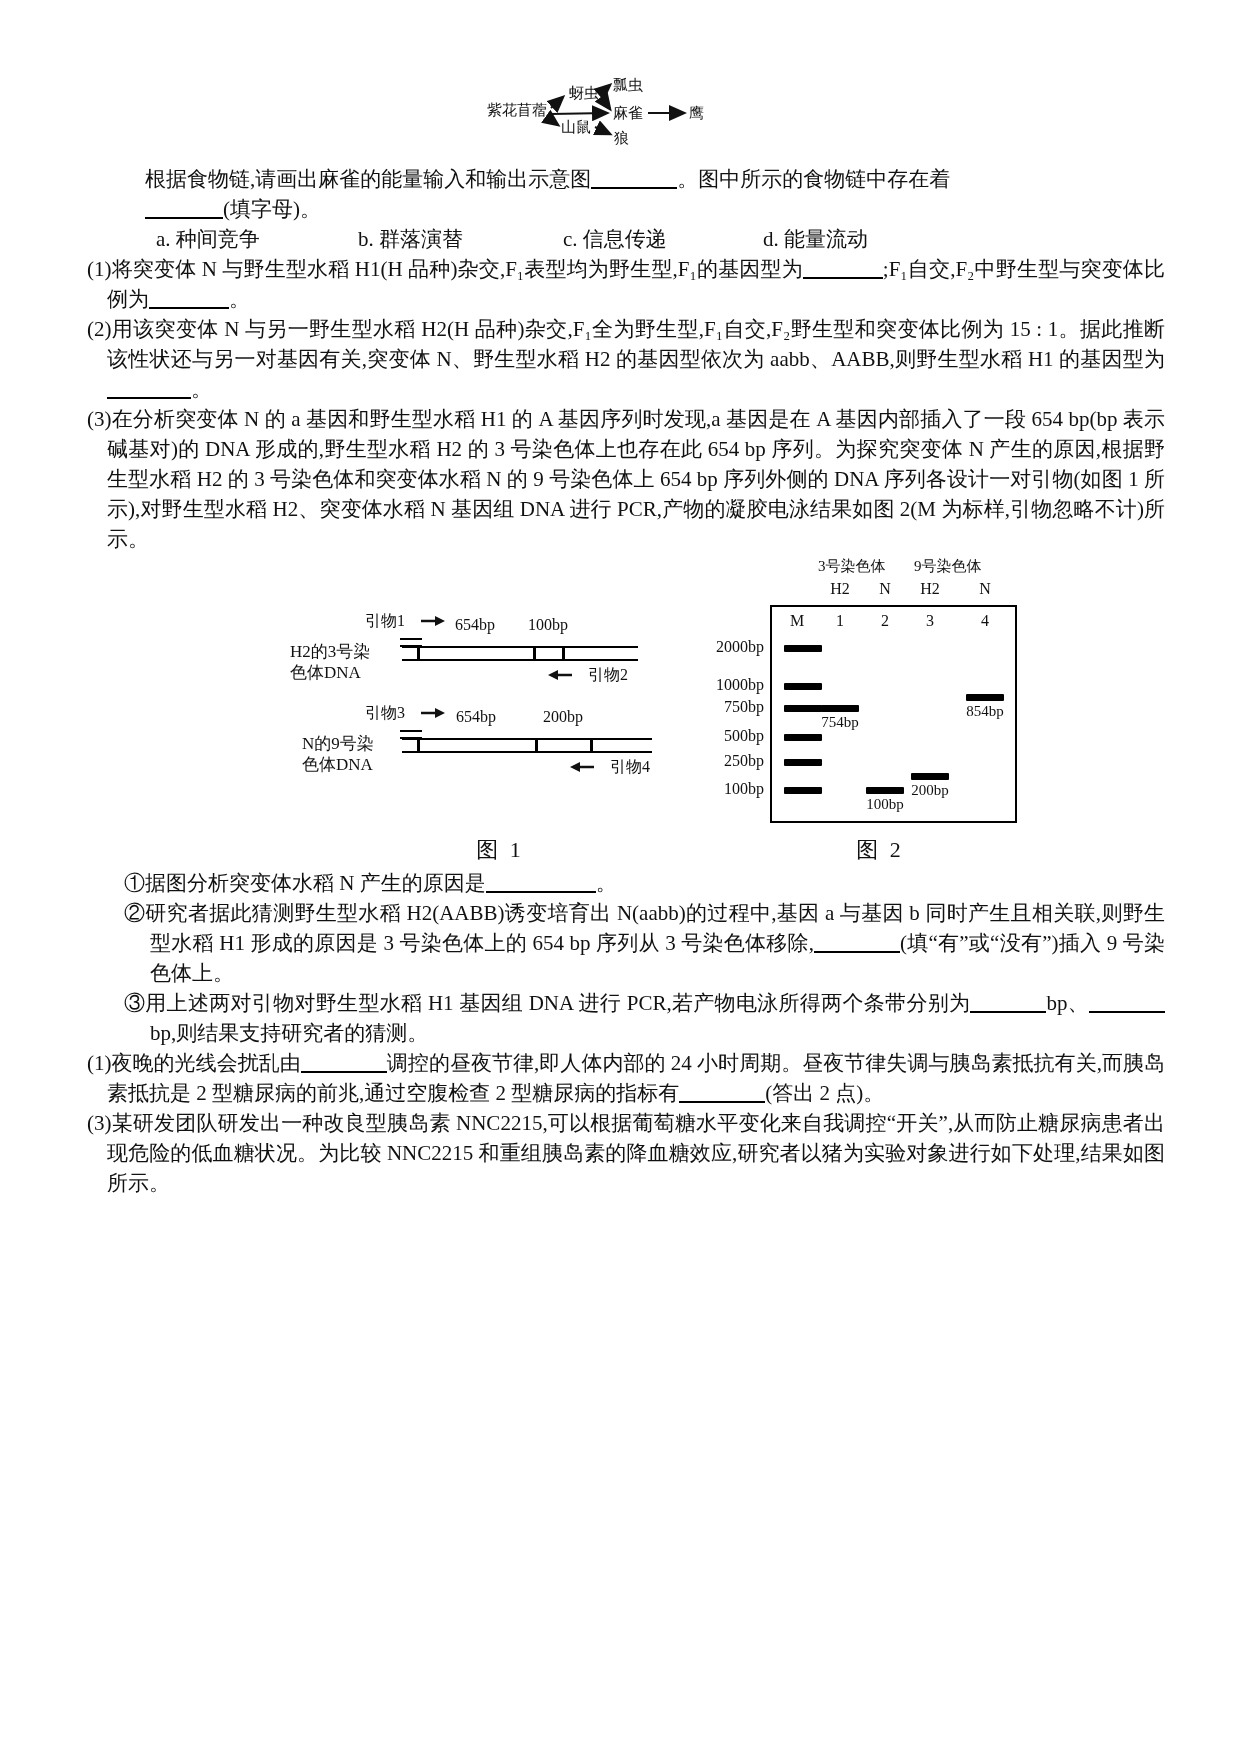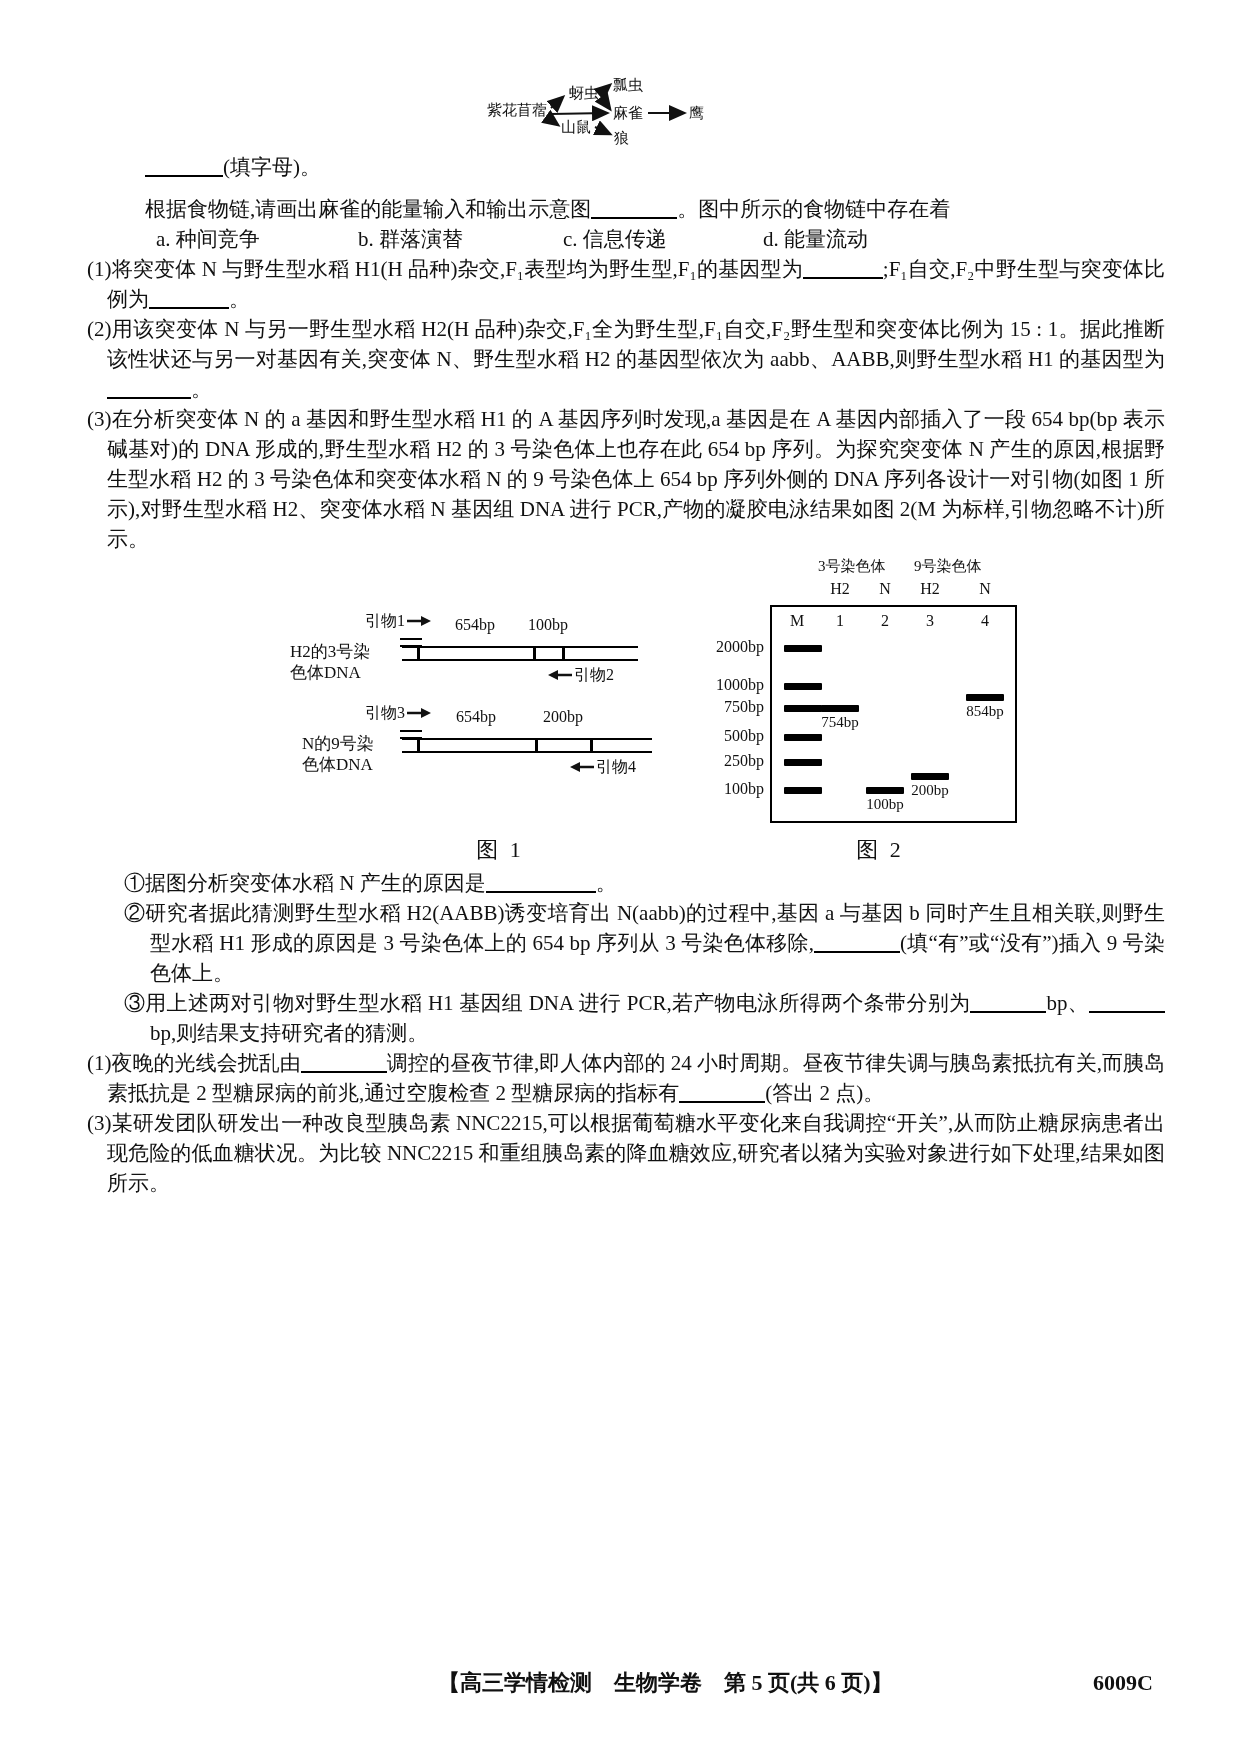--- a/index.html
+++ b/index.html
@@ -22,21 +22,21 @@
   .sub{margin-left:9px;padding-left:20px;text-indent:-20px}
   .subsub{margin-left:46px;padding-left:26px;text-indent:-26px}
   .blank{display:inline-block;border-bottom:2px solid #000;height:20px;vertical-align:-3px}
 
   
   .figures{position:relative;height:312px;margin-top:2px}
   .figures>div{position:absolute}
   .dna{border-top:2.5px solid #000;border-bottom:2.5px solid #000;height:15px}
   .tick{width:2.5px;height:15px;background:#000}
   .pmark{width:22px;height:9px;border-top:2.5px solid #000;border-bottom:2.5px solid #000}
-  .primer{display:flex;align-items:center;gap:2px;font-size:16px;line-height:18px;white-space:nowrap}
+  .primer{display:flex;align-items:center;gap:16px;font-size:16px;line-height:18px;white-space:nowrap}
   .seglab{font-size:16px;line-height:18px;text-align:center}
   .dnalab{font-size:17px;line-height:21px;white-space:nowrap}
   .figcap{font-size:22px;text-align:center;letter-spacing:3px}
   .gel-box{border:2px solid #000;background:#fff}
   .gel-group{font-size:15px;line-height:17px;text-align:left;white-space:nowrap}
   .gel-src{font-size:16px;line-height:18px;width:44px;text-align:center}
   .gel-lane{font-size:16px;line-height:18px;width:30px;text-align:center}
   .lad-lab{font-size:16px;line-height:18px;width:60px;text-align:right}
   .band{height:7px;background:#000;border-radius:1px}
   .bandlab{font-size:15px;line-height:16px;width:56px;text-align:center}
@@ -68,22 +68,22 @@
     </svg>
     <span class="fw-node" style="left:25px;top:34px">紫花苜蓿</span>
     <span class="fw-node" style="left:107px;top:17px">蚜虫</span>
     <span class="fw-node" style="left:151px;top:9px">瓢虫</span>
     <span class="fw-node" style="left:151px;top:37px">麻雀</span>
     <span class="fw-node" style="left:227px;top:37px">鹰</span>
     <span class="fw-node" style="left:99px;top:51px">山鼠</span>
     <span class="fw-node" style="left:152px;top:62px">狼</span>
   </div>
 
+  <p class="line q17-l1"><span>根据食物链,请画出麻雀的能量输入和输出示意图</span><span class="blank" style="width:86px"></span><span>。图中所示的食物链中存在着</span></p>
   <p class="line q17-l2"><span class="blank" style="width:78px"></span><span>(填字母)。</span></p>
-  <p class="line q17-l1"><span>根据食物链,请画出麻雀的能量输入和输出示意图</span><span class="blank" style="width:86px"></span><span>。图中所示的食物链中存在着</span></p>
   <p class="q17-opts"><span class="opt" style="width:202px">a. 种间竞争</span><span class="opt" style="width:205px">b. 群落演替</span><span class="opt" style="width:200px">c. 信息传递</span><span class="opt">d. 能量流动</span></p>
 
 
   <p class="line sub"><span>(1)</span><span>将突变体 N 与野生型水稻 H1(H 品种)杂交,F₁表型均为野生型,F₁的基因型为</span><span class="blank" style="width:80px"></span><span>;F₁自交,F₂中野生型与突变体比例为</span><span class="blank" style="width:80px"></span><span>。</span></p>
 
   <p class="line sub"><span>(2)</span><span>用该突变体 N 与另一野生型水稻 H2(H 品种)杂交,F₁全为野生型,F₁自交,F₂野生型和突变体比例为 15 : 1。据此推断该性状还与另一对基因有关,突变体 N、野生型水稻 H2 的基因型依次为 aabb、AABB,则野生型水稻 H1 的基因型为</span><span class="blank" style="width:84px"></span><span>。</span></p>
 
   <p class="line sub"><span>(3)</span><span>在分析突变体 N 的 a 基因和野生型水稻 H1 的 A 基因序列时发现,a 基因是在 A 基因内部插入了一段 654 bp(bp 表示碱基对)的 DNA 形成的,野生型水稻 H2 的 3 号染色体上也存在此 654 bp 序列。为探究突变体 N 产生的原因,根据野生型水稻 H2 的 3 号染色体和突变体水稻 N 的 9 号染色体上 654 bp 序列外侧的 DNA 序列各设计一对引物(如图 1 所示),对野生型水稻 H2、突变体水稻 N 基因组 DNA 进行 PCR,产物的凝胶电泳结果如图 2(M 为标样,引物忽略不计)所示。</span></p>
 
   <div class="figures">
@@ -182,18 +182,14 @@
   <p class="line subsub"><span>②</span><span>研究者据此猜测野生型水稻 H2(AABB)诱变培育出 N(aabb)的过程中,基因 a 与基因 b 同时产生且相关联,则野生型水稻 H1 形成的原因是 3 号染色体上的 654 bp 序列从 3 号染色体移除,</span><span class="blank" style="width:86px"></span><span>(填“有”或“没有”)插入 9 号染色体上。</span></p>
 
   <p class="line subsub"><span>③</span><span>用上述两对引物对野生型水稻 H1 基因组 DNA 进行 PCR,若产物电泳所得两个条带分别为</span><span class="blank" style="width:76px"></span><span>bp、</span><span class="blank" style="width:76px"></span><span>bp,则结果支持研究者的猜测。</span></p>
 
 
   <p class="line sub"><span>(1)</span><span>夜晚的光线会扰乱由</span><span class="blank" style="width:86px"></span><span>调控的昼夜节律,即人体内部的 24 小时周期。昼夜节律失调与胰岛素抵抗有关,而胰岛素抵抗是 2 型糖尿病的前兆,通过空腹检查 2 型糖尿病的指标有</span><span class="blank" style="width:86px"></span><span>(答出 2 点)。</span></p>
 
 
   <p class="line sub"><span>(3)</span><span>某研发团队研发出一种改良型胰岛素 NNC2215,可以根据葡萄糖水平变化来自我调控“开关”,从而防止糖尿病患者出现危险的低血糖状况。为比较 NNC2215 和重组胰岛素的降血糖效应,研究者以猪为实验对象进行如下处理,结果如图所示。</span></p>
 
-  <div class="footer">
-    <span class="ft-c">【高三学情检测　生物学卷　第 5 页(共 6 页)】</span>
-    <span class="ft-code">6009C</span>
-  </div>
 
 </div>
 
 </body></html>

